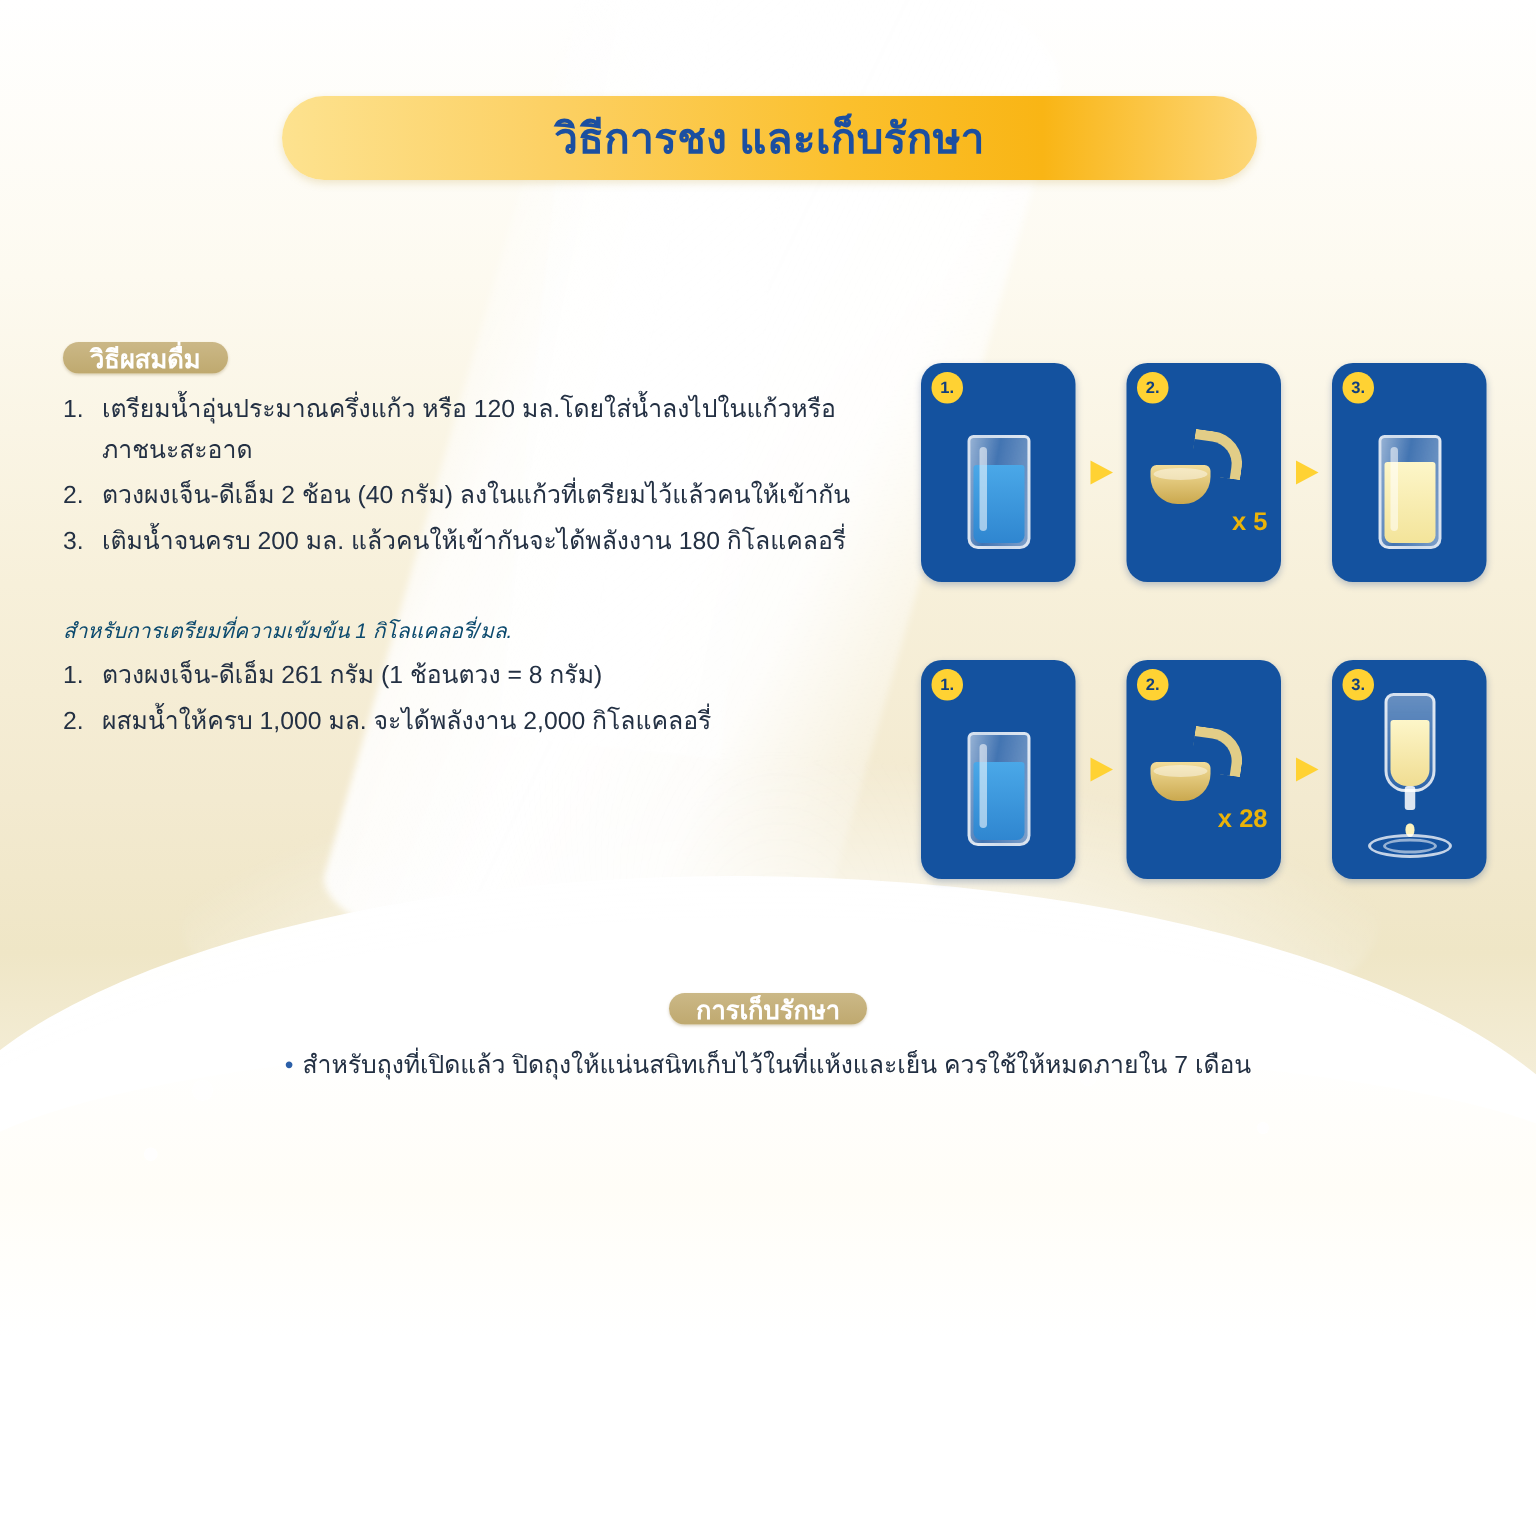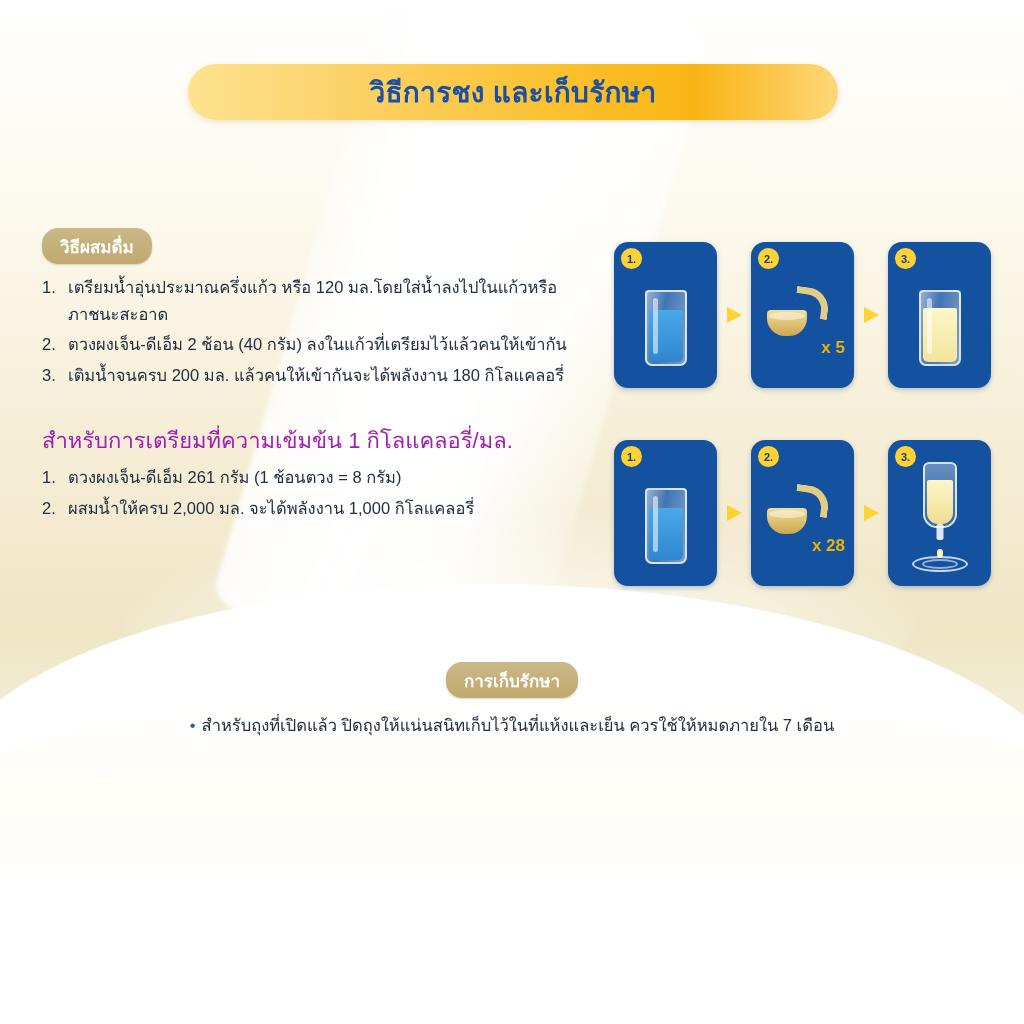--- a/index.html
+++ b/index.html
@@ -86,21 +86,21 @@
   #header-banner .title {
     font-size: 28px;
     font-weight: bold;
     color: #1b4fa0;
     letter-spacing: 0.3px;
   }
 
   
   .pill {
     display: inline-flex; align-items: center;
-    height: 36px; padding: 0 18px;
+    height: 21px; padding: 0 18px;
     border-radius: 16px;
     background: linear-gradient(180deg, #cbb887, #bfa96f);
     color: #ffffff;
     font-size: 17px; font-weight: bold;
     box-shadow: 0 1px 2px rgba(150,130,80,0.35);
     white-space: nowrap;
   }
 
   
   #left-col {
@@ -114,22 +114,22 @@
   ol.steps li {
     display: flex;
     font-size: 16.5px;
     color: #233043;
     line-height: 1.62;
     margin-bottom: 4px;
   }
   ol.steps li .num { width: 26px; flex: 0 0 26px; }
   ol.steps li .txt { flex: 1; }
   .subnote {
-    font-size: 22px; color: #a21caf;
-    margin: 2px 0 6px 0; line-height: 1.6;
+    font-size: 14px; color: #0c4a6e;
+    margin: 2px 0 6px 0; line-height: 1.6; font-style: italic;
   }
 
   
   .card-grid {
     position: absolute;
     display: flex;
     align-items: center;
     gap: 0px;
   }
   #grid-drink { left: 614px; top: 242px; }
@@ -296,21 +296,21 @@
 
   <div class="block">
     <div class="subnote">สำหรับการเตรียมที่ความเข้มข้น 1 กิโลแคลอรี่/มล.</div>
     <ol class="steps">
       <li>
         <span class="num">1.</span>
         <span class="txt">ตวงผงเจ็น-ดีเอ็ม 261 กรัม (1 ช้อนตวง = 8 กรัม)</span>
       </li>
       <li>
         <span class="num">2.</span>
-        <span class="txt">ผสมน้ำให้ครบ 2,000 มล. จะได้พลังงาน 1,000 กิโลแคลอรี่</span>
+        <span class="txt">ผสมน้ำให้ครบ 1,000 มล. จะได้พลังงาน 2,000 กิโลแคลอรี่</span>
       </li>
     </ol>
   </div>
 
 </div>
 
 <div class="card-grid" id="grid-drink">
 
   <div class="card">
     <span class="badge">1.</span>

